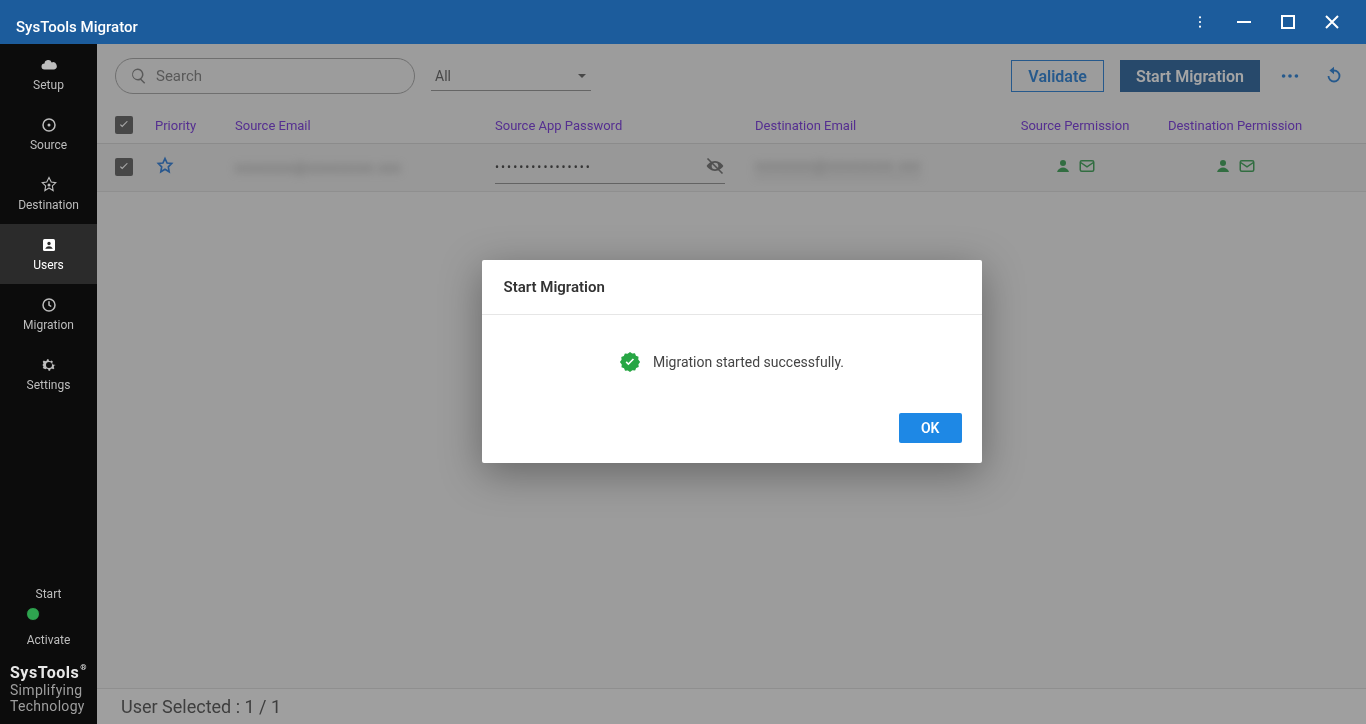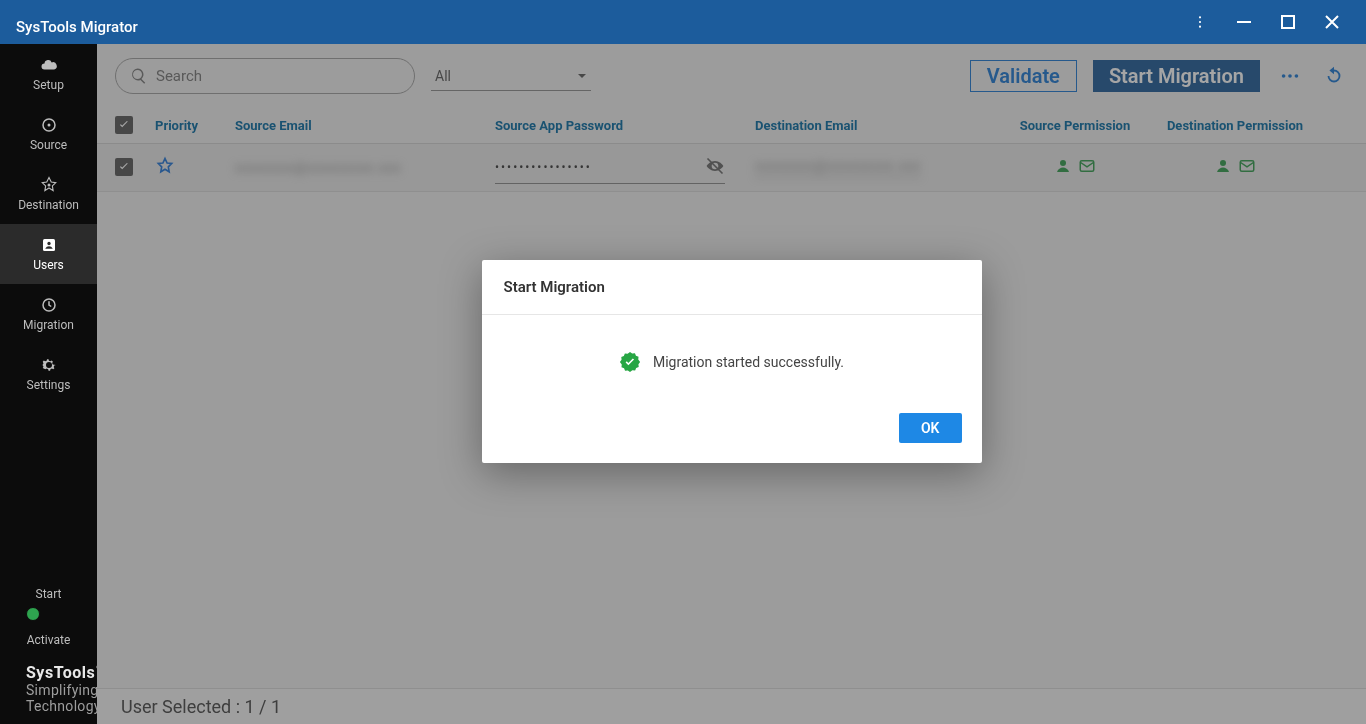--- a/index.html
+++ b/index.html
@@ -24,46 +24,46 @@
     align-items:stretch; font-size: 12px;
   }
   .side-item { height: 60px; display:flex; flex-direction:column; align-items:center; justify-content:center; gap:4px; cursor:pointer; }
   .side-item.active { background: #2b2b2b; color:#fff; }
   .side-item .icon { width:18px; height:18px; display:flex; align-items:center; justify-content:center; }
   .side-item .icon svg { width:18px; height:18px; fill: currentColor; }
   .sidebar .flex-spacer { flex:1 1 auto; }
   .sidebar .bottom-item { height: 46px; display:flex; flex-direction:column; align-items:center; justify-content:center; gap:2px; cursor:pointer; font-size:12px;}
   .activate-wrap { position:relative; }
   .activate-dot { position:absolute; left:26px; top:-2px; width:14px; height:14px; border-radius:50%; background:#2ea44f; border:1px solid #0c0c0c;}
-  .brand { padding: 8px 6px 10px 26px; color:#e8e8e8; }
+  .brand { padding: 8px 6px 10px 10px; color:#e8e8e8; }
   .brand .b1 { font-size:16px; font-weight:700; letter-spacing:0.5px; display:flex; align-items:flex-start;}
   .brand .b1 sup{ font-size:8px; margin-left:1px; }
   .brand .b2 { font-size:14px; color:#9e9e9e; letter-spacing:0.3px; }
 
   
   .main { flex:1 1 auto; background:#efefef; position:relative; display:flex; flex-direction:column; }
 
   .toolbar { height:64px; display:flex; align-items:center; padding: 0 18px; gap:16px; }
   .search {
     width:300px; height:36px; border:1px solid #9d9d9d; border-radius:18px; display:flex;
     align-items:center; padding: 0 14px; color:#7a7a7a; background:transparent;
   }
   .search svg { width:18px; height:18px; fill:#777; margin-right:8px; }
   .search input { flex:1; border:none; outline:none; background:transparent; font-size:15px; color:#444;}
   .filter { display:flex; align-items:center; gap:90px; border-bottom:1px solid #8a8a8a; padding:6px 4px 6px 4px; color:#555; font-size:14px; cursor:pointer; min-width:160px; justify-content:space-between;}
   .filter svg{ width:10px; height:10px; fill:#555;}
   .tool-spacer{ flex:1 1 auto;}
-  .btn { height:32px; padding:0 16px; font-size:20px; font-weight:600; display:inline-flex; align-items:center; justify-content:center; cursor:pointer; user-select:none;}
+  .btn { height:32px; padding:0 16px; font-size:16px; font-weight:600; display:inline-flex; align-items:center; justify-content:center; cursor:pointer; user-select:none;}
   .btn-outline { border:1px solid #1976d2; color:#1976d2; background:#fff0; }
   .btn-primary { background:#1a5896; color:#fff; }
   .icon-btn { width:28px; height:28px; display:flex; align-items:center; justify-content:center; cursor:pointer; color:#1976d2;}
   .icon-btn svg{ width:22px;height:22px; fill:currentColor;}
 
   
-  .thead { height:36px; display:flex; align-items:center; padding:0 18px; font-size:13px; color:#0369a1; font-weight:700; border-bottom:1px solid #d0d0d0;}
+  .thead { height:36px; display:flex; align-items:center; padding:0 18px; font-size:13px; color:#6d28d9; font-weight:400; border-bottom:1px solid #d0d0d0;}
   .col-chk{ width:40px;}
   .col-pri{ width:80px;}
   .col-src{ width:260px;}
   .col-pwd{ width:260px;}
   .col-dst{ width:240px;}
   .col-sperm{ width:160px; text-align:center;}
   .col-dperm{ width:160px; text-align:center;}
 
   
   .trow{ height:48px; display:flex; align-items:center; padding:0 18px; font-size:13px; background:#e7e7e7; border-bottom:1px solid #d8d8d8;}

